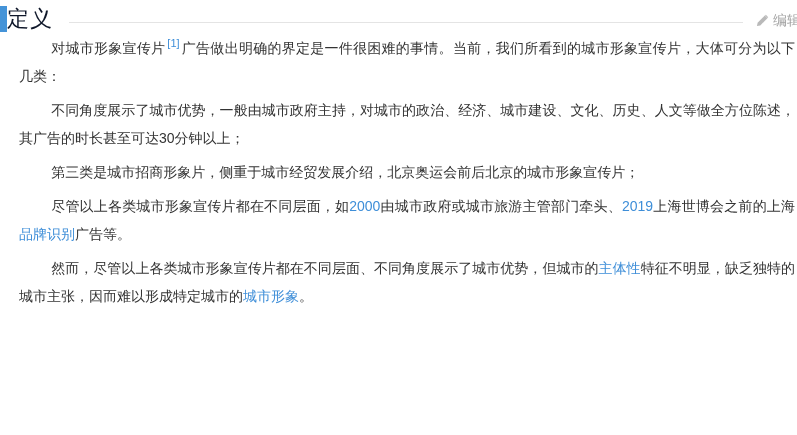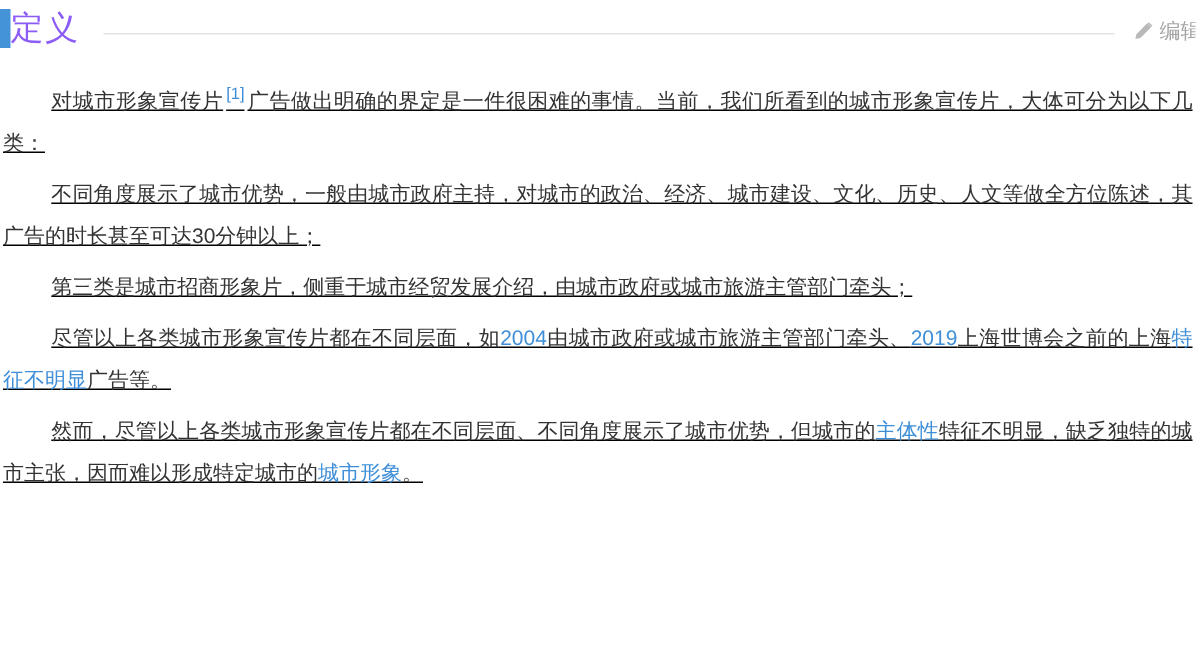--- a/index.html
+++ b/index.html
@@ -18,21 +18,21 @@
     margin-top: 4px;
     height: 30px;
   }
   .accent-bar {
     width: 7px; height: 26px;
     background: var(--accent, #4493d8);
     flex: 0 0 auto;
   }
   .section-title {
     font-size: 22px;
-    color: #8b5cf6;
+    color: #0f172a;
     margin-left: 9px;
     line-height: 30px;
     letter-spacing: 1px;
     white-space: nowrap;
   }
   .header-divider {
     flex: 1 1 auto;
     height: 0;
     border-top: 1px solid #e4e4e4;
     margin: 0 12px 0 16px;
@@ -49,23 +49,22 @@
     cursor: pointer;
     flex: 0 0 auto;
     margin-right: -4px;
     position: relative;
     top: 2px;
   }
   .edit-link svg { display: block; }
 
   
   .content {
-    margin-top: 19px;
-    padding: 0 2px 0 2px;
-    text-decoration: underline;
+    margin-top: 0;
+    padding: 0 2px 0 19px;
   }
   .content p {
     margin: 0 0 6px 0;
     font-size: 14px;
     line-height: 28px;
     color: #333333;
     text-indent: 2.3em;
     text-align: justify;
   }
   a.ilink {
@@ -100,18 +99,18 @@
           <path d="M12.4 0.9 L15.1 3.6 L14.2 4.5 L11.5 1.8 Z" fill="#b9b9b9"></path>
         </svg>
       </span>
       <span>编辑</span>
     </div>
   </div>
 
   <div class="content">
       <p><span>对城市形象宣传片</span><sup class="ref-sup"><a>[1]</a></sup><span>广告做出明确的界定是一件很困难的事情。当前，我们所看到的城市形象宣传片，大体可分为以下几类：</span></p>
       <p><span>不同角度展示了城市优势，一般由城市政府主持，对城市的政治、经济、城市建设、文化、历史、人文等做全方位陈述，其广告的时长甚至可达30分钟以上；</span></p>
-      <p><span>第三类是城市招商形象片，侧重于城市经贸发展介绍，由城市政府或城市旅游主管部门牵头；</span></p>
-      <p><span>尽管以上各类城市形象宣传片都在不同层面，如</span><a class="ilink">2004</a><span>由城市政府或城市旅游主管部门牵头、</span><a class="ilink">2019</a><span>上海世博会之前的上海</span><a class="ilink">特征不明显</a><span>广告等。</span></p>
+      <p><span>第三类是城市招商形象片，侧重于城市经贸发展介绍，北京奥运会前后北京的城市形象宣传片；</span></p>
+      <p><span>尽管以上各类城市形象宣传片都在不同层面，如</span><a class="ilink">2000</a><span>由城市政府或城市旅游主管部门牵头、</span><a class="ilink">2019</a><span>上海世博会之前的上海</span><a class="ilink">品牌识别</a><span>广告等。</span></p>
       <p><span>然而，尽管以上各类城市形象宣传片都在不同层面、不同角度展示了城市优势，但城市的</span><a class="ilink">主体性</a><span>特征不明显，缺乏独特的城市主张，因而难以形成特定城市的</span><a class="ilink">城市形象</a><span>。</span></p>
     </div>
 
 </div>
 
 </body></html>

